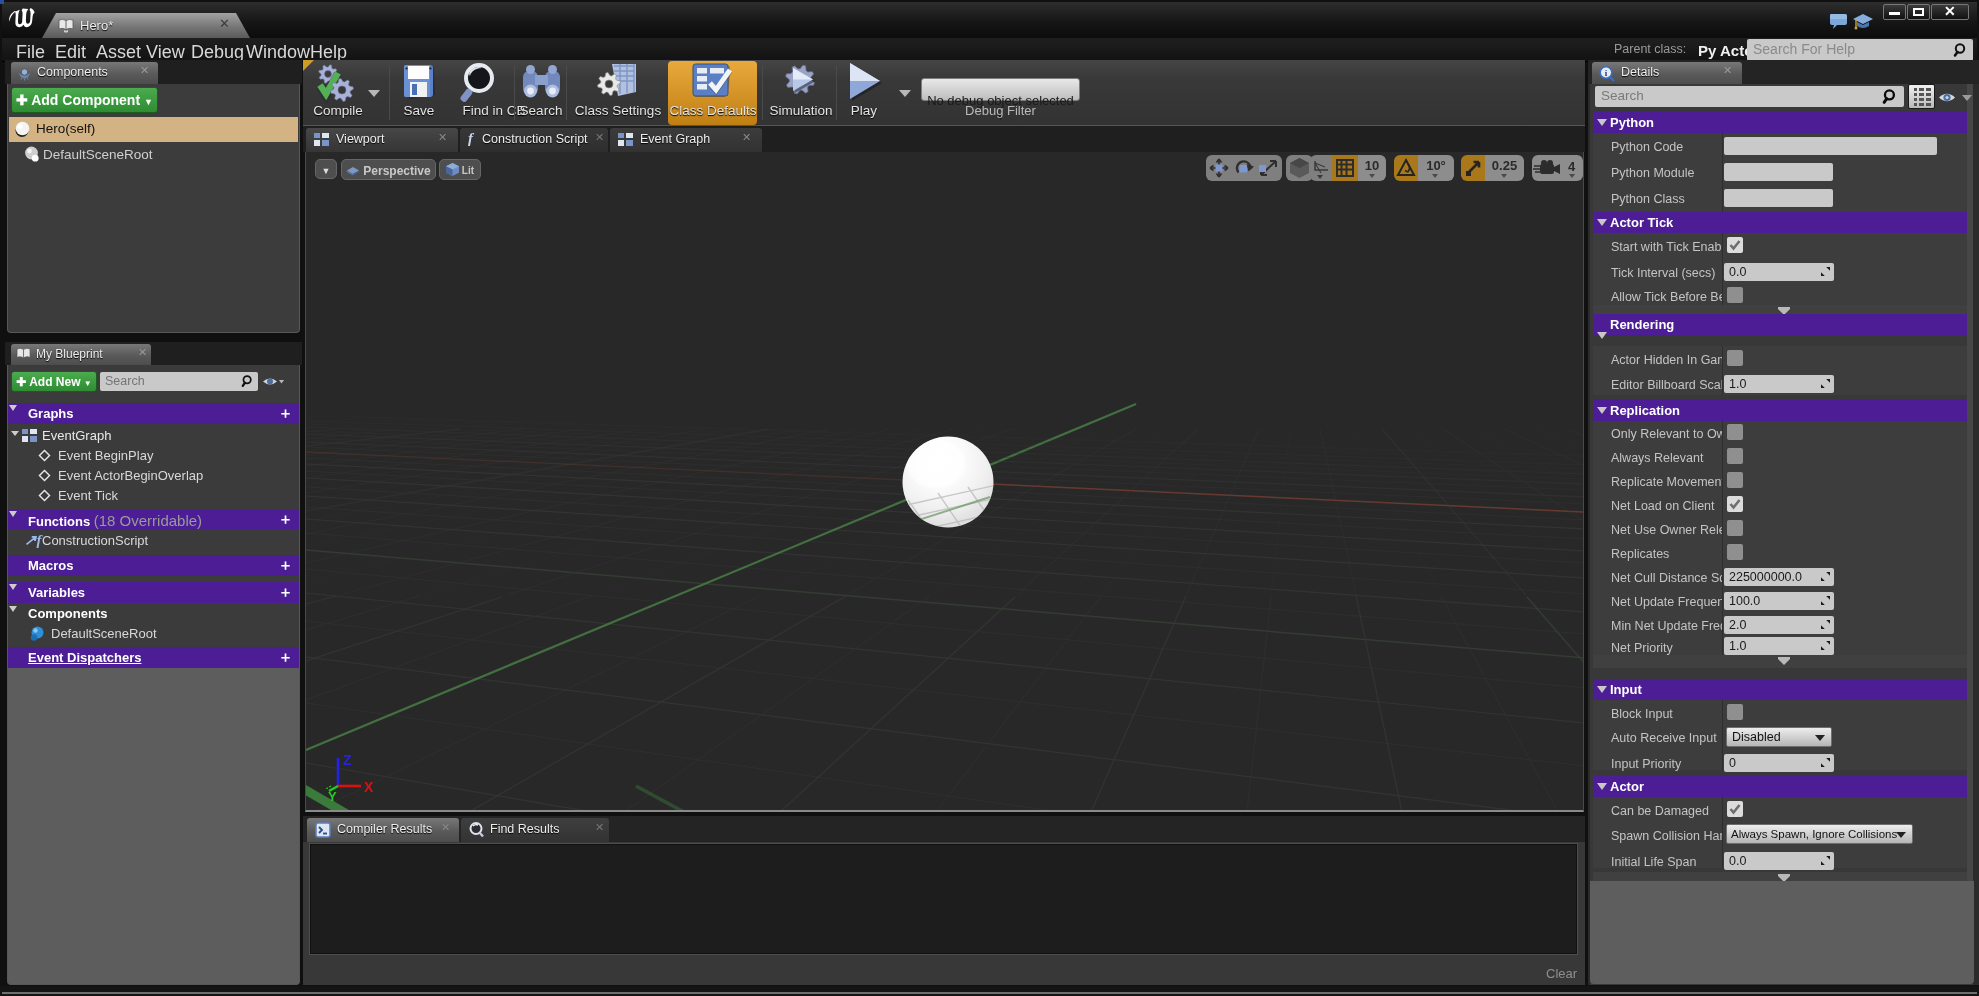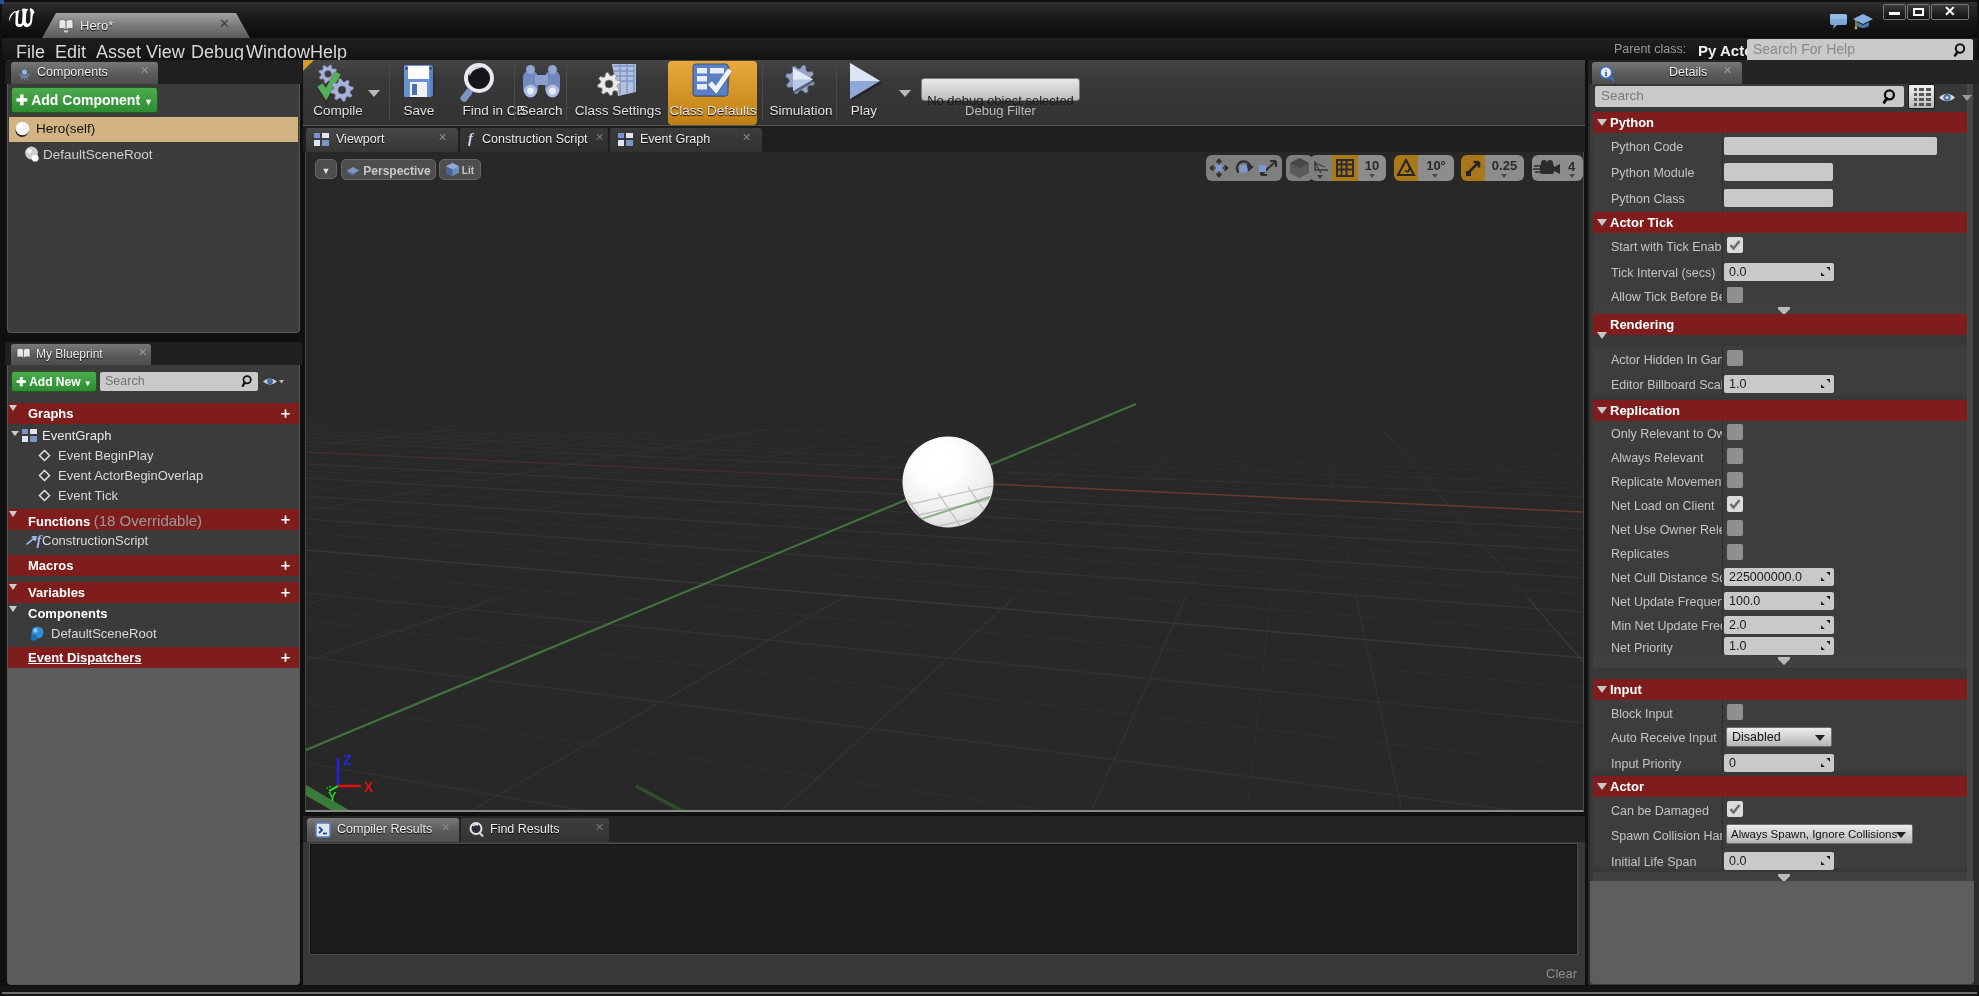--- a/index.html
+++ b/index.html
@@ -16,21 +16,21 @@
 
 .tabstrip { background:#1f1f1f; }
 .tab { position:absolute; border-radius:3px 3px 0 0; }
 .tab.active { background:linear-gradient(#787878,#5a5a5a 55%,#4d4d4d); }
 .tab.inactive { background:linear-gradient(#3f3f3f,#333); }
 .tablabel { color:#eee; font-size:12.5px; text-shadow:0 1px 1px #000; }
 .panelbody { background:#3b3b3b; }
 .greenbtn { background:linear-gradient(#4cab4e,#3a9a3e 55%,#2f8c33); border:1px solid #1e5c1e;
   border-radius:3px; color:#fff; font-weight:bold; }
 .lightinput { background:#c9c9c9; border-radius:2px; color:#1a1a1a; font-size:12px; }
-.sechead { background:#7f1d1d; color:#fff; font-weight:bold; font-size:13px; }
+.sechead { background:#4c1d95; color:#fff; font-weight:bold; font-size:13px; }
 .row-label { color:#c4c4c4; font-size:12.5px; }
 .cb { width:16px; height:16px; border-radius:2px; background:#8f8f8f; }
 .cb.on { background:#dcdcdc; }
 .toollabel { top:103px; text-align:center; color:#e4e4e4; font-size:13.5px; text-shadow:0 1px 1px #000; position:absolute; white-space:nowrap; }
 .toolsep { top:66px; width:1px; height:54px; background:#252525; border-right:1px solid #4a4a4a; position:absolute; }
 .vpill { position:absolute; background:rgba(110,110,110,0.55); border:1px solid #666; border-radius:5px; color:#c8c8c8; font-weight:bold; font-size:13px; white-space:nowrap; overflow:hidden; }
 .snapnum { color:#2a2a2a; font-weight:bold; font-size:13px; }
 </style>
 </head>
 <body>
@@ -531,21 +531,21 @@
   <div class="abs" style="left:1546px; top:966px; color:#8f8f8f; font-size:13px;">Clear</div>
 
   <div class="abs" style="left:1588px; top:60px; width:391px; height:925px; background:#2b2b2b;"></div>
   <div class="abs tabstrip" style="left:1588px; top:60px; width:391px; height:24px; background:#242424;"></div>
   <div class="abs tab active" style="left:1592px; top:62px; width:150px; height:22px;"></div>
   <svg class="abs" style="left:1598px; top:65px;" width="17" height="17" viewBox="0 0 17 17">
     <circle cx="8" cy="7.5" r="5.8" fill="#e8edf5" stroke="#3a6fc4" stroke-width="1.6"></circle>
     <text x="8" y="11" text-anchor="middle" font-size="9" font-weight="bold" fill="#1a3a75" font-family="Liberation Serif">i</text>
     <line x1="12" y1="12" x2="16" y2="16" stroke="#3a6fc4" stroke-width="2.2"></line>
   </svg>
-  <div class="abs tablabel" style="left:1621px; top:65px;margin-left:48px;">Details</div>
+  <div class="abs tablabel" style="left:1621px; top:65px;">Details</div>
   <div class="abs" style="left:1723px; top:64px; color:#999; font-size:11px;">✕</div>
   <div class="abs" style="left:1590px; top:84px; width:383px; height:901px; background:#383838;"></div>
   <div class="abs" style="left:1967px; top:84px; width:6px; height:797px; background:#474747;"></div>
 
   <div class="abs lightinput" style="left:1595px; top:86px; width:309px; height:21px; color:#7a7a7a; font-size:13.5px; padding:2px 6px;">Search
     <svg class="abs" style="right:5px; top:2px;" width="17" height="17" viewBox="0 0 16 16">
         <circle cx="7" cy="6.5" r="4.2" fill="none" stroke="#0a0a0a" stroke-width="2.2"></circle>
         <line x1="4.5" y1="10" x2="2" y2="13.5" stroke="#0a0a0a" stroke-width="2.8" stroke-linecap="round"></line>
       </svg>
   </div>

